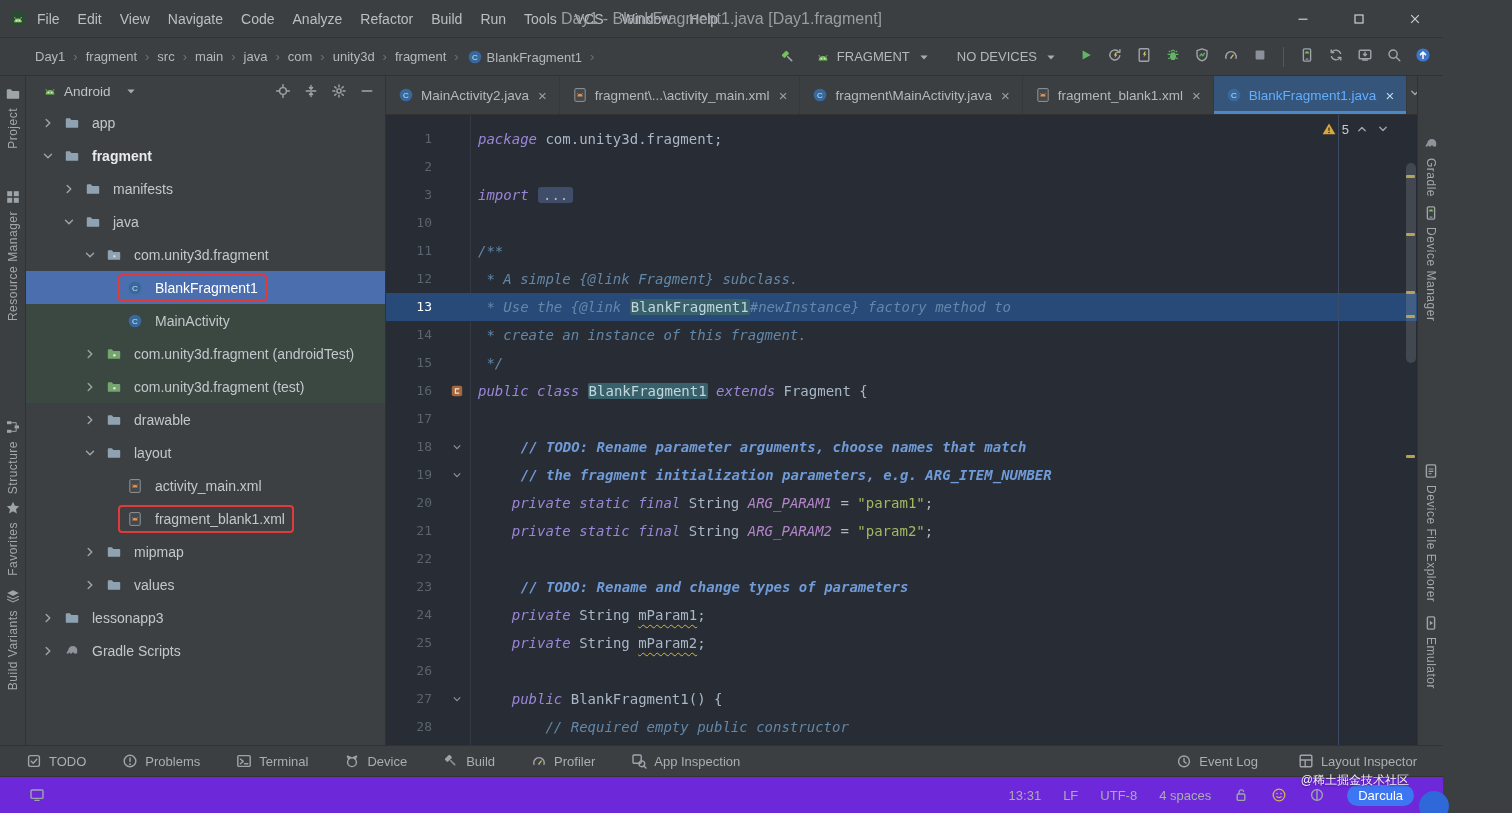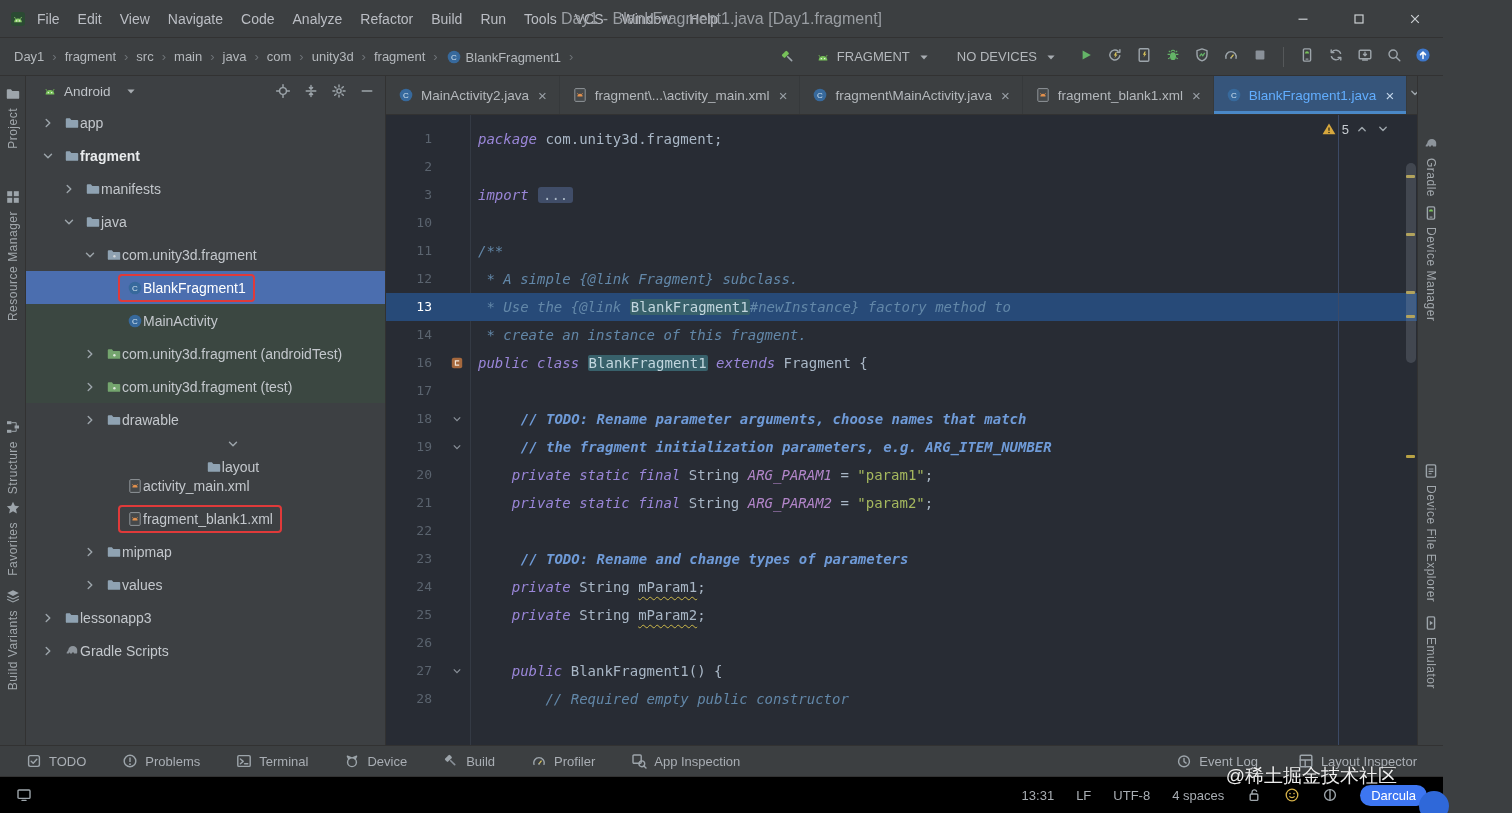--- a/index.html
+++ b/index.html
@@ -14,21 +14,21 @@
     border-bottom:1px solid #323232;position:relative;padding-left:10px;gap:2px;}
   .menu-item{padding:4px 9px;font-size:14px;color:#bbbec4;cursor:default;}
   .win-title{position:absolute;left:50%;top:50%;transform:translate(-50%,-50%);
     color:#9a9ea3;font-size:16px;white-space:nowrap;}
   .win-controls{position:absolute;right:0;top:0;height:100%;display:flex;}
   .win-btn{width:56px;height:100%;display:flex;align-items:center;justify-content:center;}
 
   
   .toolbar{height:38px;flex:0 0 38px;display:flex;align-items:center;background:#3c3f41;
     border-bottom:1px solid #323232;padding:0 12px;font-size:13px;color:#b4b8bc;}
-  .breadcrumbs{display:flex;align-items:center;white-space:nowrap;}
+  .breadcrumbs{display:flex;align-items:center;white-space:nowrap;margin-left:21px;}
   .crumb{padding:2px 2px;}
   .crumb-sep{color:#6e7377;margin:0 6px;}
   .crumb-icon{margin-right:4px;vertical-align:-3px;}
   .toolbar-right{margin-left:auto;display:flex;align-items:center;gap:13px;}
   .selector{display:flex;align-items:center;gap:6px;padding:3px 6px;border-radius:3px;}
   .tool-divider{width:1px;height:20px;background:#55585a;margin:0 2px;}
 
   
   .main{display:flex;flex:1;min-height:0;}
   .strip{width:26px;flex:0 0 26px;background:#3c3f41;display:flex;flex-direction:column;align-items:center;}
@@ -41,21 +41,21 @@
   
   .project-panel{width:360px;flex:0 0 360px;background:#3d4043;display:flex;flex-direction:column;
     border-right:1px solid #323232;min-height:0;}
   .panel-header{height:30px;flex:0 0 30px;display:flex;align-items:center;gap:6px;
     padding:0 10px;font-size:13.5px;color:#bfc3c8;}
   .panel-header .spacer{flex:1;}
   .panel-header .icon{margin-left:6px;}
   .tree{flex:1;overflow:hidden;font-size:14px;}
   .tree-row{height:33px;display:flex;align-items:center;color:#c3c7cc;white-space:nowrap;}
   .tree-row .chev{width:20px;display:inline-flex;justify-content:center;flex:0 0 20px;}
-  .row-content{display:flex;align-items:center;gap:0;padding:3px 6px;border-radius:1px;}
+  .row-content{display:flex;align-items:center;gap:12px;padding:3px 6px;border-radius:1px;}
   .row-content.annotated{outline:2px solid #e03a3a;outline-offset:1px;}
   .tree-row.selected{background:#4b6eaf;color:#ffffff;}
   .tree-row.tinted{background:#3b4741;}
   .tree-label.bold{font-weight:bold;color:#e8eaec;}
 
   
   .editor-area{flex:1;min-width:0;display:flex;flex-direction:column;background:#282c34;}
   .tabbar{height:39px;flex:0 0 39px;background:#3c3f41;display:flex;align-items:stretch;
     border-bottom:1px solid #323232;}
   .tab{display:flex;align-items:center;gap:7px;padding:0 12px;font-size:13.5px;color:#b4b8bc;
@@ -93,26 +93,26 @@
   .mark{position:absolute;right:2px;width:9px;height:3px;background:#b8a245;border-radius:1px;}
   .thumb{position:absolute;right:1px;width:10px;border-radius:5px;background:rgba(160,170,180,.22);}
 
   
   .bottom-toolbar{height:31px;flex:0 0 31px;background:#3c3f41;border-top:1px solid #323232;
     display:flex;align-items:center;padding:0 26px 0 26px;font-size:13px;color:#a9aeb4;}
   .bt-item{display:flex;align-items:center;gap:7px;margin-right:36px;white-space:nowrap;}
   .bt-right{margin-left:auto;display:flex;align-items:center;}
   .bt-right .bt-item{margin-right:0;margin-left:40px;}
 
-  .statusbar{height:37px;flex:0 0 37px;background:#000000;border-top:1px solid #323232;
-    display:flex;align-items:center;padding:0 16px;font-size:13px;color:#a9aeb4;}
+  .statusbar{height:37px;flex:0 0 37px;background:#6d28d9;border-top:1px solid #323232;
+    display:flex;align-items:center;padding:0 29px;font-size:13px;color:#a9aeb4;}
   .sb-right{margin-left:auto;display:flex;align-items:center;gap:22px;}
   .darcula-badge{background:#3d76f2;color:#ffffff;padding:3px 11px;border-radius:11px;font-size:13px;}
 
-  .watermark{position:absolute;right:46px;bottom:24px;color:rgba(255,255,255,.92);font-size:19px;
+  .watermark{position:absolute;right:34px;bottom:24px;color:rgba(255,255,255,.92);font-size:12px;
     z-index:20;text-shadow:0 1px 2px rgba(0,0,0,.45);pointer-events:none;}
   .juejin-circle{position:absolute;right:-6px;bottom:-8px;width:30px;height:30px;border-radius:50%;
     background:#2f68d9;z-index:19;}
 </style>
 </head>
 <body>
 
 <div class="app">
 
   <header class="titlebar">
@@ -535,21 +535,21 @@
             </span>
             <span class="row-content">
               <span class="icon">
                 <svg width="16" height="16" viewBox="0 0 16 16" xmlns="http://www.w3.org/2000/svg">
                   <path d="M1.8 4.1c0-.5.4-.9.9-.9h3.2l1.4 1.7h6c.5 0 .9.4.9.9v6.1c0 .5-.4.9-.9.9H2.7c-.5 0-.9-.4-.9-.9z" fill="#8fa2b2"></path>
                 </svg>
               </span>
               <span class="tree-label">drawable</span>
             </span>
           </div>
-          <div class="tree-row" style="padding-left: 54px; flex-direction: column;">
+          <div class="tree-row" style="padding-left: 54px;">
             <span class="chev">
               <svg width="16" height="16" viewBox="0 0 16 16" xmlns="http://www.w3.org/2000/svg">
                 <path d="M4.5 6.2L8 9.8l3.5-3.6" stroke="#9da5ab" fill="none" stroke-width="1.4" stroke-linecap="round" stroke-linejoin="round"></path>
               </svg>
             </span>
             <span class="row-content">
               <span class="icon">
                 <svg width="16" height="16" viewBox="0 0 16 16" xmlns="http://www.w3.org/2000/svg">
                   <path d="M1.8 4.1c0-.5.4-.9.9-.9h3.2l1.4 1.7h6c.5 0 .9.4.9.9v6.1c0 .5-.4.9-.9.9H2.7c-.5 0-.9-.4-.9-.9z" fill="#8fa2b2"></path>
                 </svg>
@@ -706,20 +706,21 @@
         </div>
       <div class="editor-body" id="editor-body">
           <div class="cl"><span class="ln">1</span><span class="gut"></span><span class="code"><span class="tok-kw">package</span><span class="tok-pl"> com.unity3d.fragment;</span></span></div>
           <div class="cl"><span class="ln">2</span><span class="gut"></span><span class="code"></span></div>
           <div class="cl"><span class="ln">3</span><span class="gut"></span><span class="code"><span class="tok-kw">import</span><span class="tok-pl"> </span><span class="tok-fold">...</span></span></div>
           <div class="cl"><span class="ln">10</span><span class="gut"></span><span class="code"></span></div>
           <div class="cl"><span class="ln">11</span><span class="gut"></span><span class="code"><span class="tok-doc">/**</span></span></div>
           <div class="cl"><span class="ln">12</span><span class="gut"></span><span class="code"><span class="tok-doc"> * A simple {@link Fragment} subclass.</span></span></div>
           <div class="cl hl"><span class="ln">13</span><span class="gut"></span><span class="code"><span class="tok-doc"> * Use the {@link </span><span class="tok-dochl">BlankFragment1</span><span class="tok-doc">#newInstance} factory method to</span></span></div>
           <div class="cl"><span class="ln">14</span><span class="gut"></span><span class="code"><span class="tok-doc"> * create an instance of this fragment.</span></span></div>
+          <div class="cl"><span class="ln">15</span><span class="gut"></span><span class="code"><span class="tok-doc"> */</span></span></div>
           <div class="cl"><span class="ln">16</span><span class="gut"><span class="icon"><svg width="16" height="16" viewBox="0 0 16 16" xmlns="http://www.w3.org/2000/svg">
                   <rect x="2.8" y="2.8" width="10.4" height="10.4" rx="2" fill="#a5683d"></rect>
                   <path d="M10.2 5.8H6.4v4.4h3.8" stroke="#f2e6d8" stroke-width="1.2" fill="none"></path>
                 </svg></span></span><span class="code"><span class="tok-kw">public</span><span class="tok-pl"> </span><span class="tok-kw">class</span><span class="tok-pl"> </span><span class="tok-clhl">BlankFragment1</span><span class="tok-pl"> </span><span class="tok-kw">extends</span><span class="tok-pl"> Fragment {</span></span></div>
           <div class="cl"><span class="ln">17</span><span class="gut"></span><span class="code"></span></div>
           <div class="cl"><span class="ln">18</span><span class="gut"><span class="icon"><svg width="16" height="16" viewBox="0 0 16 16" xmlns="http://www.w3.org/2000/svg">
                   <path d="M4.8 6.4L8 9.6l3.2-3.2" stroke="#8a9199" stroke-width="1.2" fill="none"></path>
                 </svg></span></span><span class="code"><span class="tok-pl">    </span><span class="tok-todo">// TODO: Rename parameter arguments, choose names that match</span></span></div>
           <div class="cl"><span class="ln">19</span><span class="gut"><span class="icon"><svg width="16" height="16" viewBox="0 0 16 16" xmlns="http://www.w3.org/2000/svg">
                   <path d="M4.8 6.4L8 9.6l3.2-3.2" stroke="#8a9199" stroke-width="1.2" fill="none"></path>

